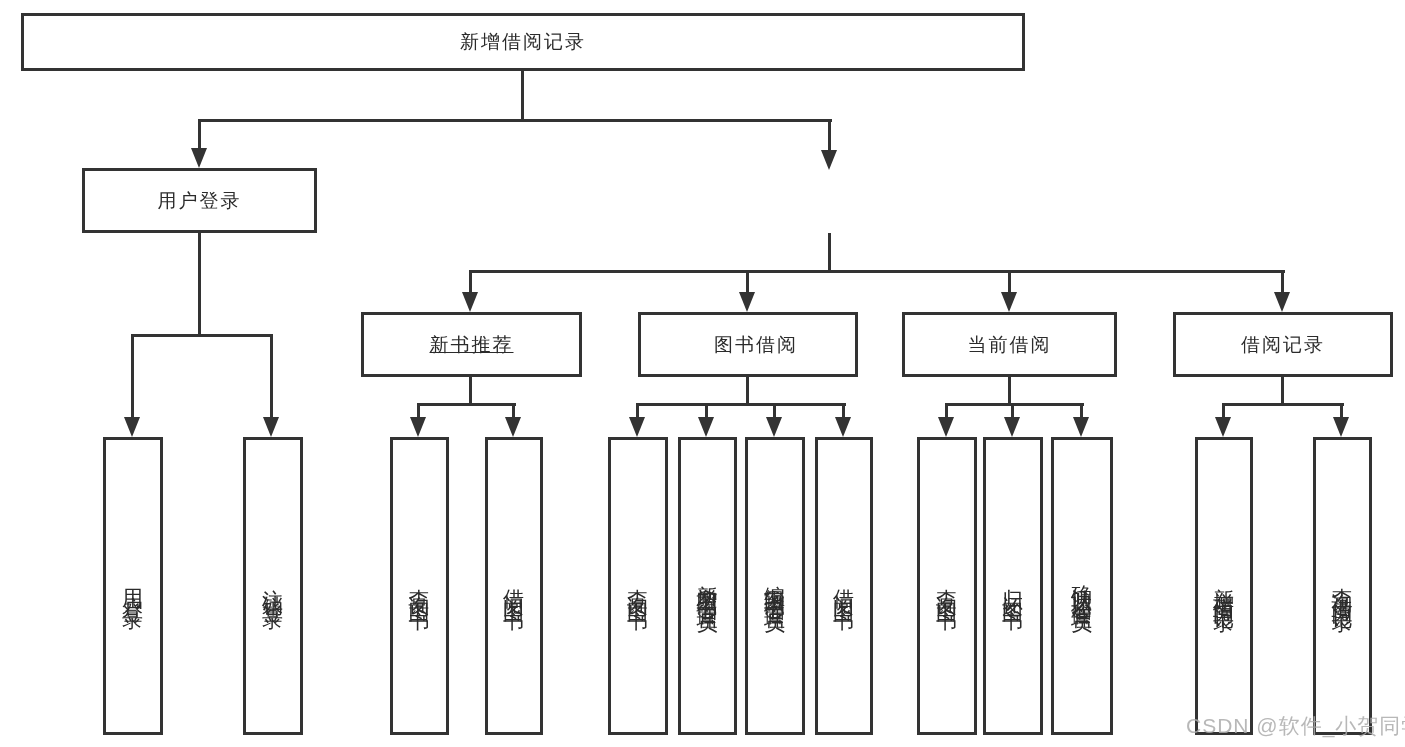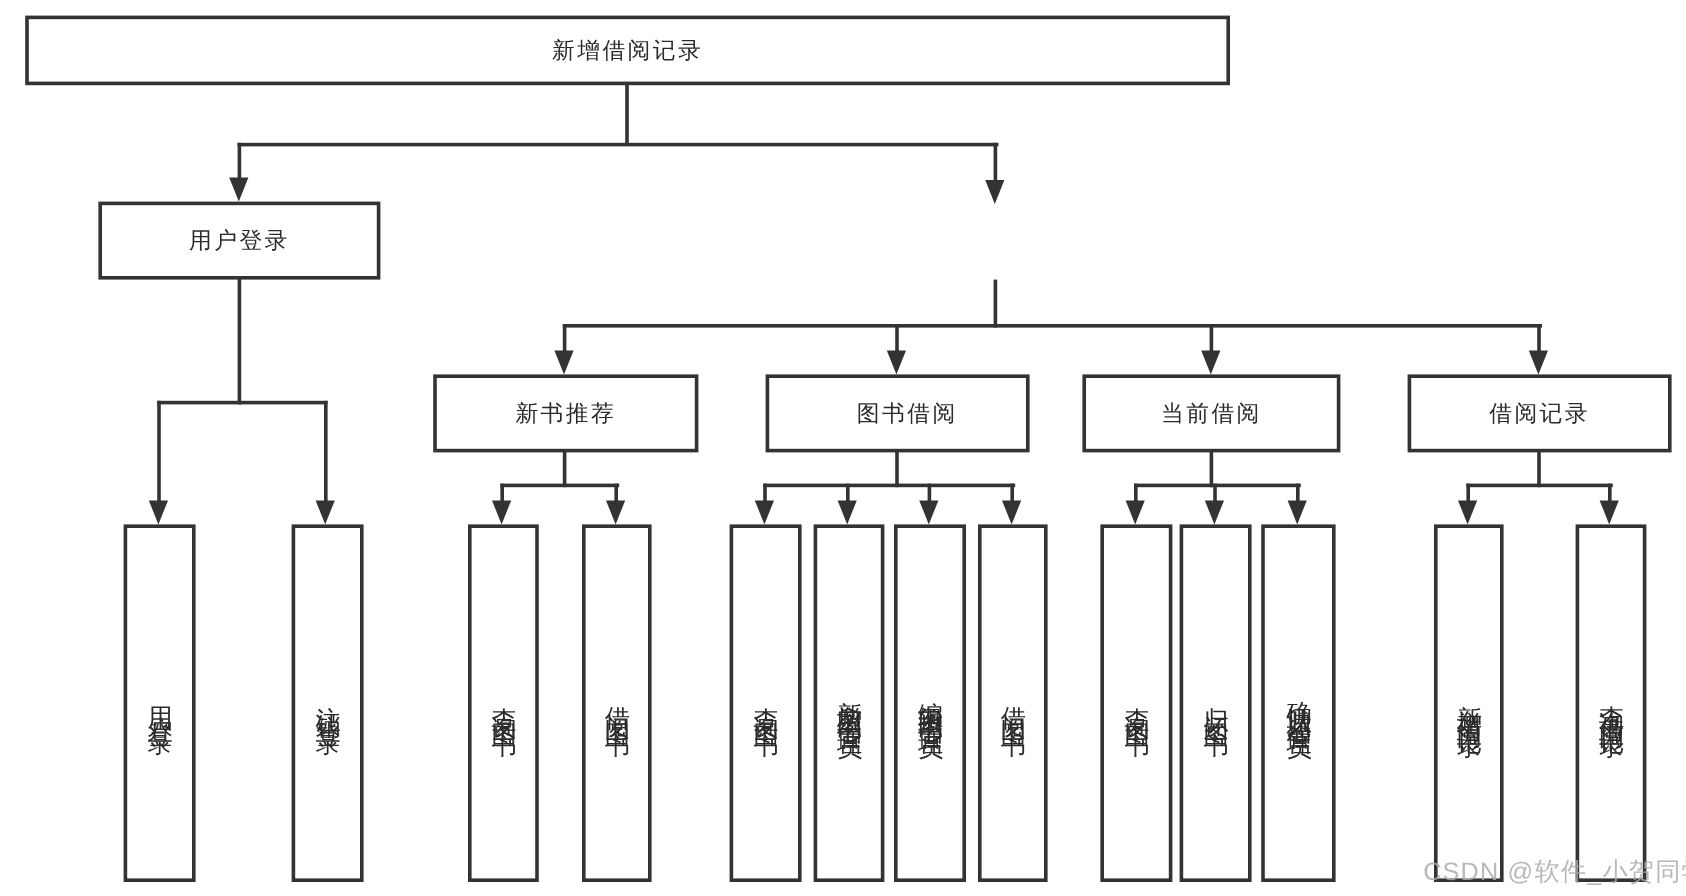--- a/index.html
+++ b/index.html
@@ -24,21 +24,21 @@
 
   <div class="node h" style="left:21px;top:13px;width:1004px;height:58px;">
     <span>新增借阅记录</span>
   </div>
 
   <div class="node h" style="left:82px;top:168px;width:235px;height:65px;">
     <span>用户登录</span>
   </div>
 
 
-  <div class="node h" style="left:361px;top:312px;width:221px;height:65px;">
+  <div class="node h" style="left:361px;top:312px;width:221px;height:65px;text-decoration:underline;">
     <span>新书推荐</span>
   </div>
 
   <div class="node h" style="left:638px;top:312px;width:220px;height:65px;padding-left:16px;">
     <span>图书借阅</span>
   </div>
 
   <div class="node h" style="left:902px;top:312px;width:215px;height:65px;">
     <span>当前借阅</span>
   </div>

